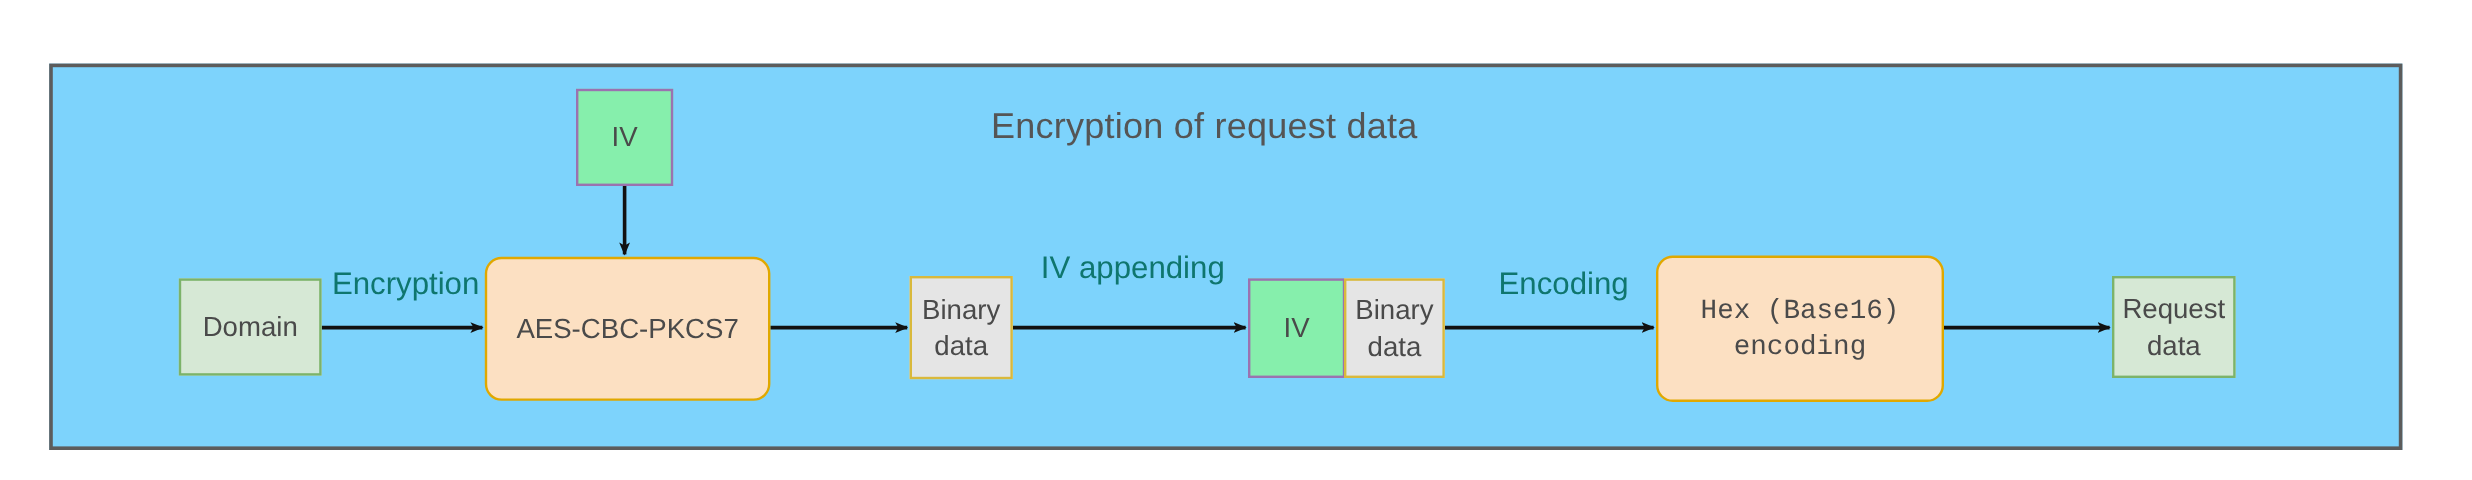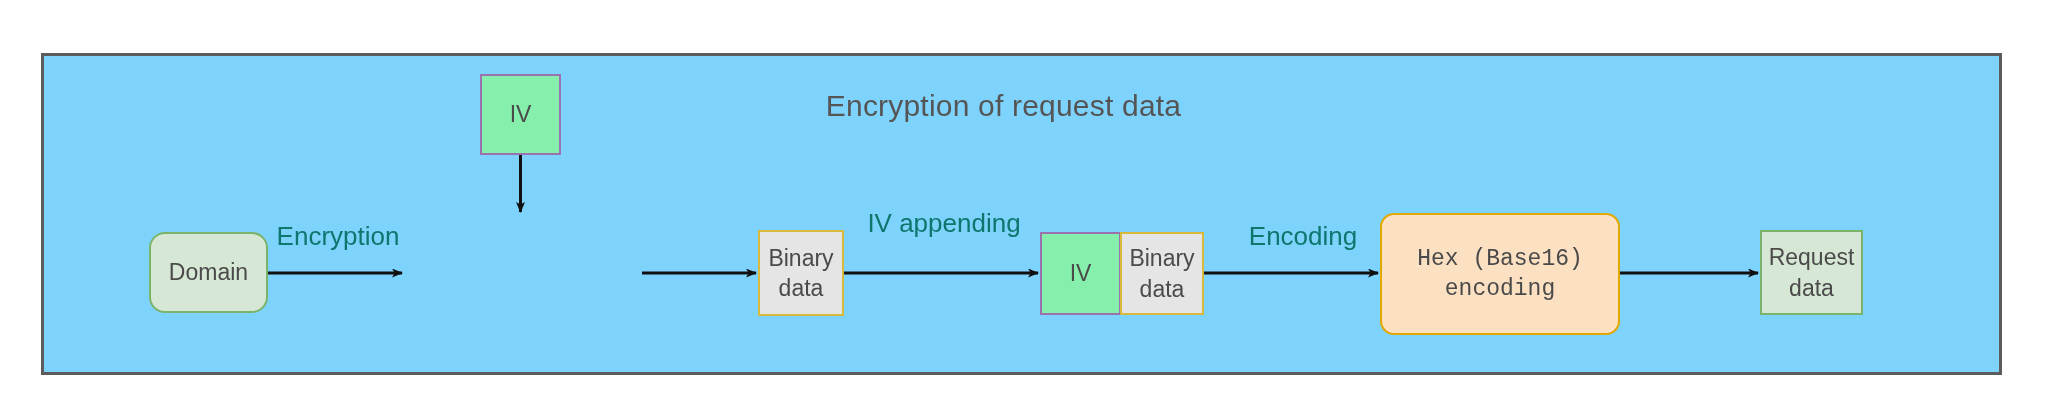--- a/index.html
+++ b/index.html
@@ -73,21 +73,21 @@
     background: #e5e5e5;
     border: 2px solid #d9b93c;
   }
   .node-orange {
     background: #fce0c2;
     border: 2.5px solid #e0a800;
     border-radius: 14px;
   }
 
   
-  #node-domain       { left: 149px; top: 232px; width: 119px;  height: 81px; border-radius: 16px; }
+  #node-domain       { left: 149px; top: 232px; width: 119px;  height: 81px; }
   #node-iv-top       { left: 480px; top: 74px;  width: 81px;   height: 81px; }
   #node-aes          { left: 404px; top: 214px; width: 238px;  height: 120px; }
   #node-binary       { left: 758px; top: 230px; width: 86px;   height: 86px; }
   #node-iv-part      { left: 1040px; top: 232px; width: 81px;  height: 83px; }
   #node-binary-part  { left: 1120px; top: 232px; width: 84px;  height: 83px; }
   #node-hex          { left: 1380px; top: 213px; width: 240px; height: 122px; font-family: Liberation Mono, monospace; }
   #node-request      { left: 1760px; top: 230px; width: 103px; height: 85px; }
 
   
   #edges {
@@ -141,20 +141,21 @@
   </svg>
 
   <div class="edge-label" id="edge-label-encryption">Encryption</div>
   <div class="edge-label" id="edge-label-iv-appending">IV appending</div>
   <div class="edge-label" id="edge-label-encoding">Encoding</div>
 
   <div class="node node-green" id="node-domain">Domain</div>
 
   <div class="node node-purple" id="node-iv-top">IV</div>
 
+  <div class="node node-orange" id="node-aes">AES-CBC-PKCS7</div>
 
   <div class="node node-yellow" id="node-binary">Binary
 data</div>
 
   <div class="node node-purple" id="node-iv-part">IV</div>
 
   <div class="node node-yellow" id="node-binary-part">Binary
 data</div>
 
   <div class="node node-orange" id="node-hex">Hex (Base16)

